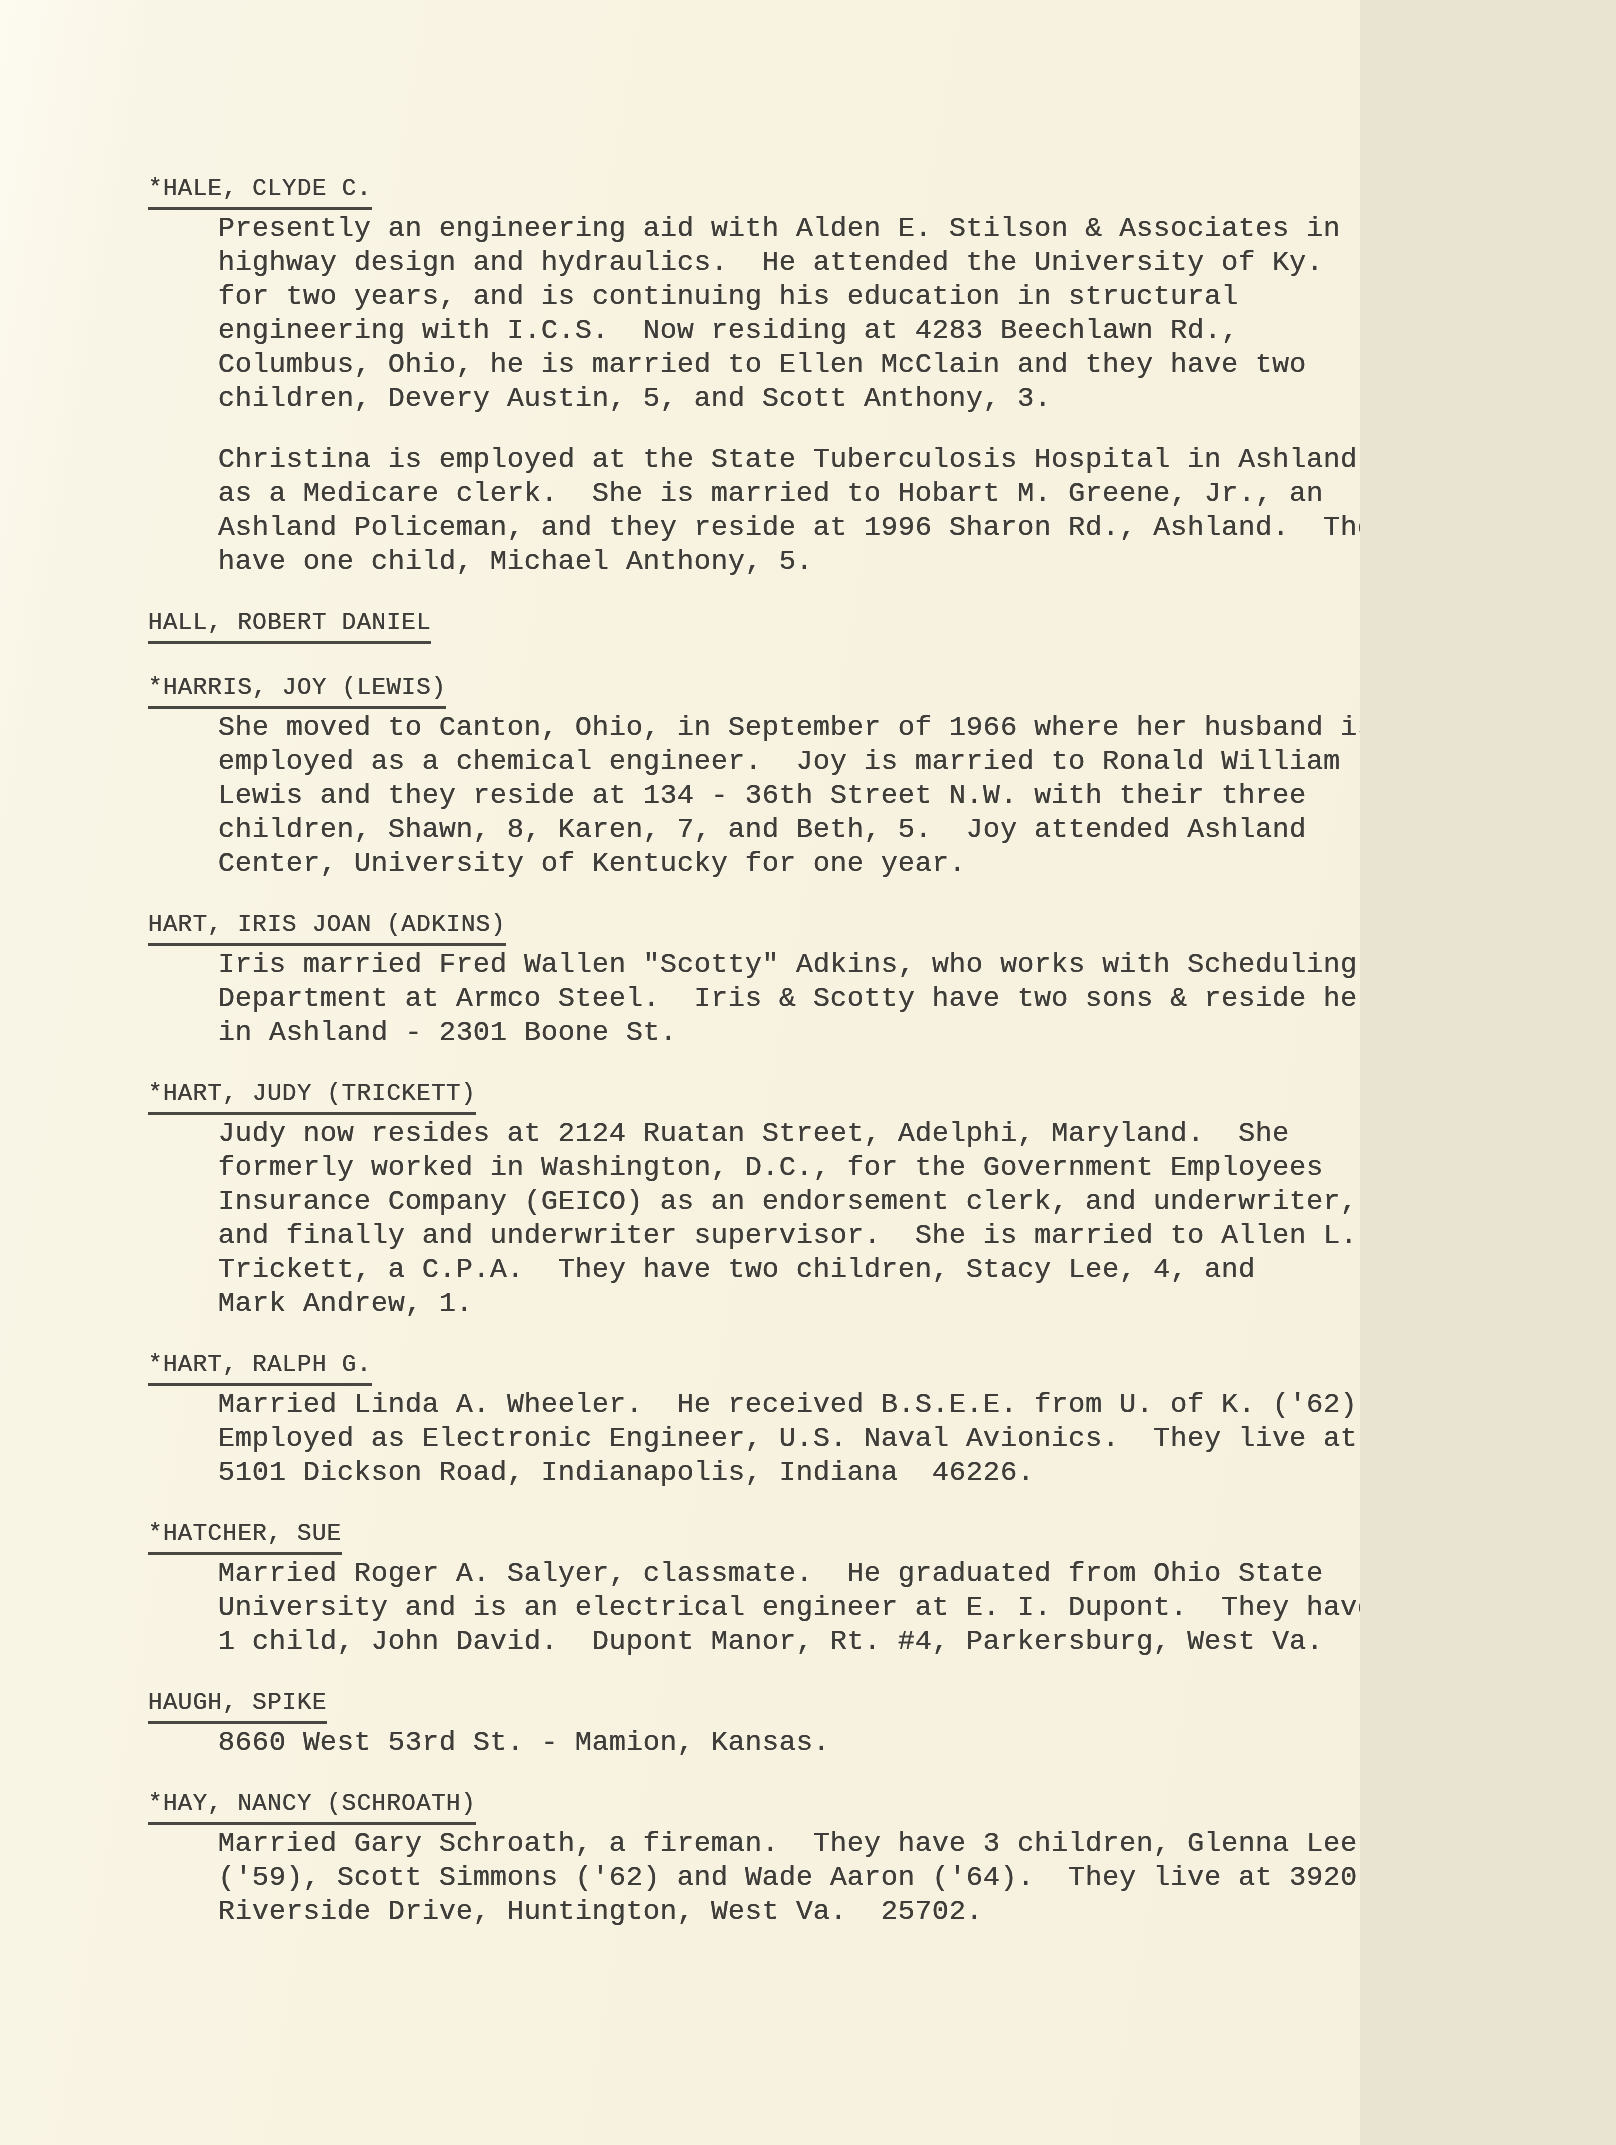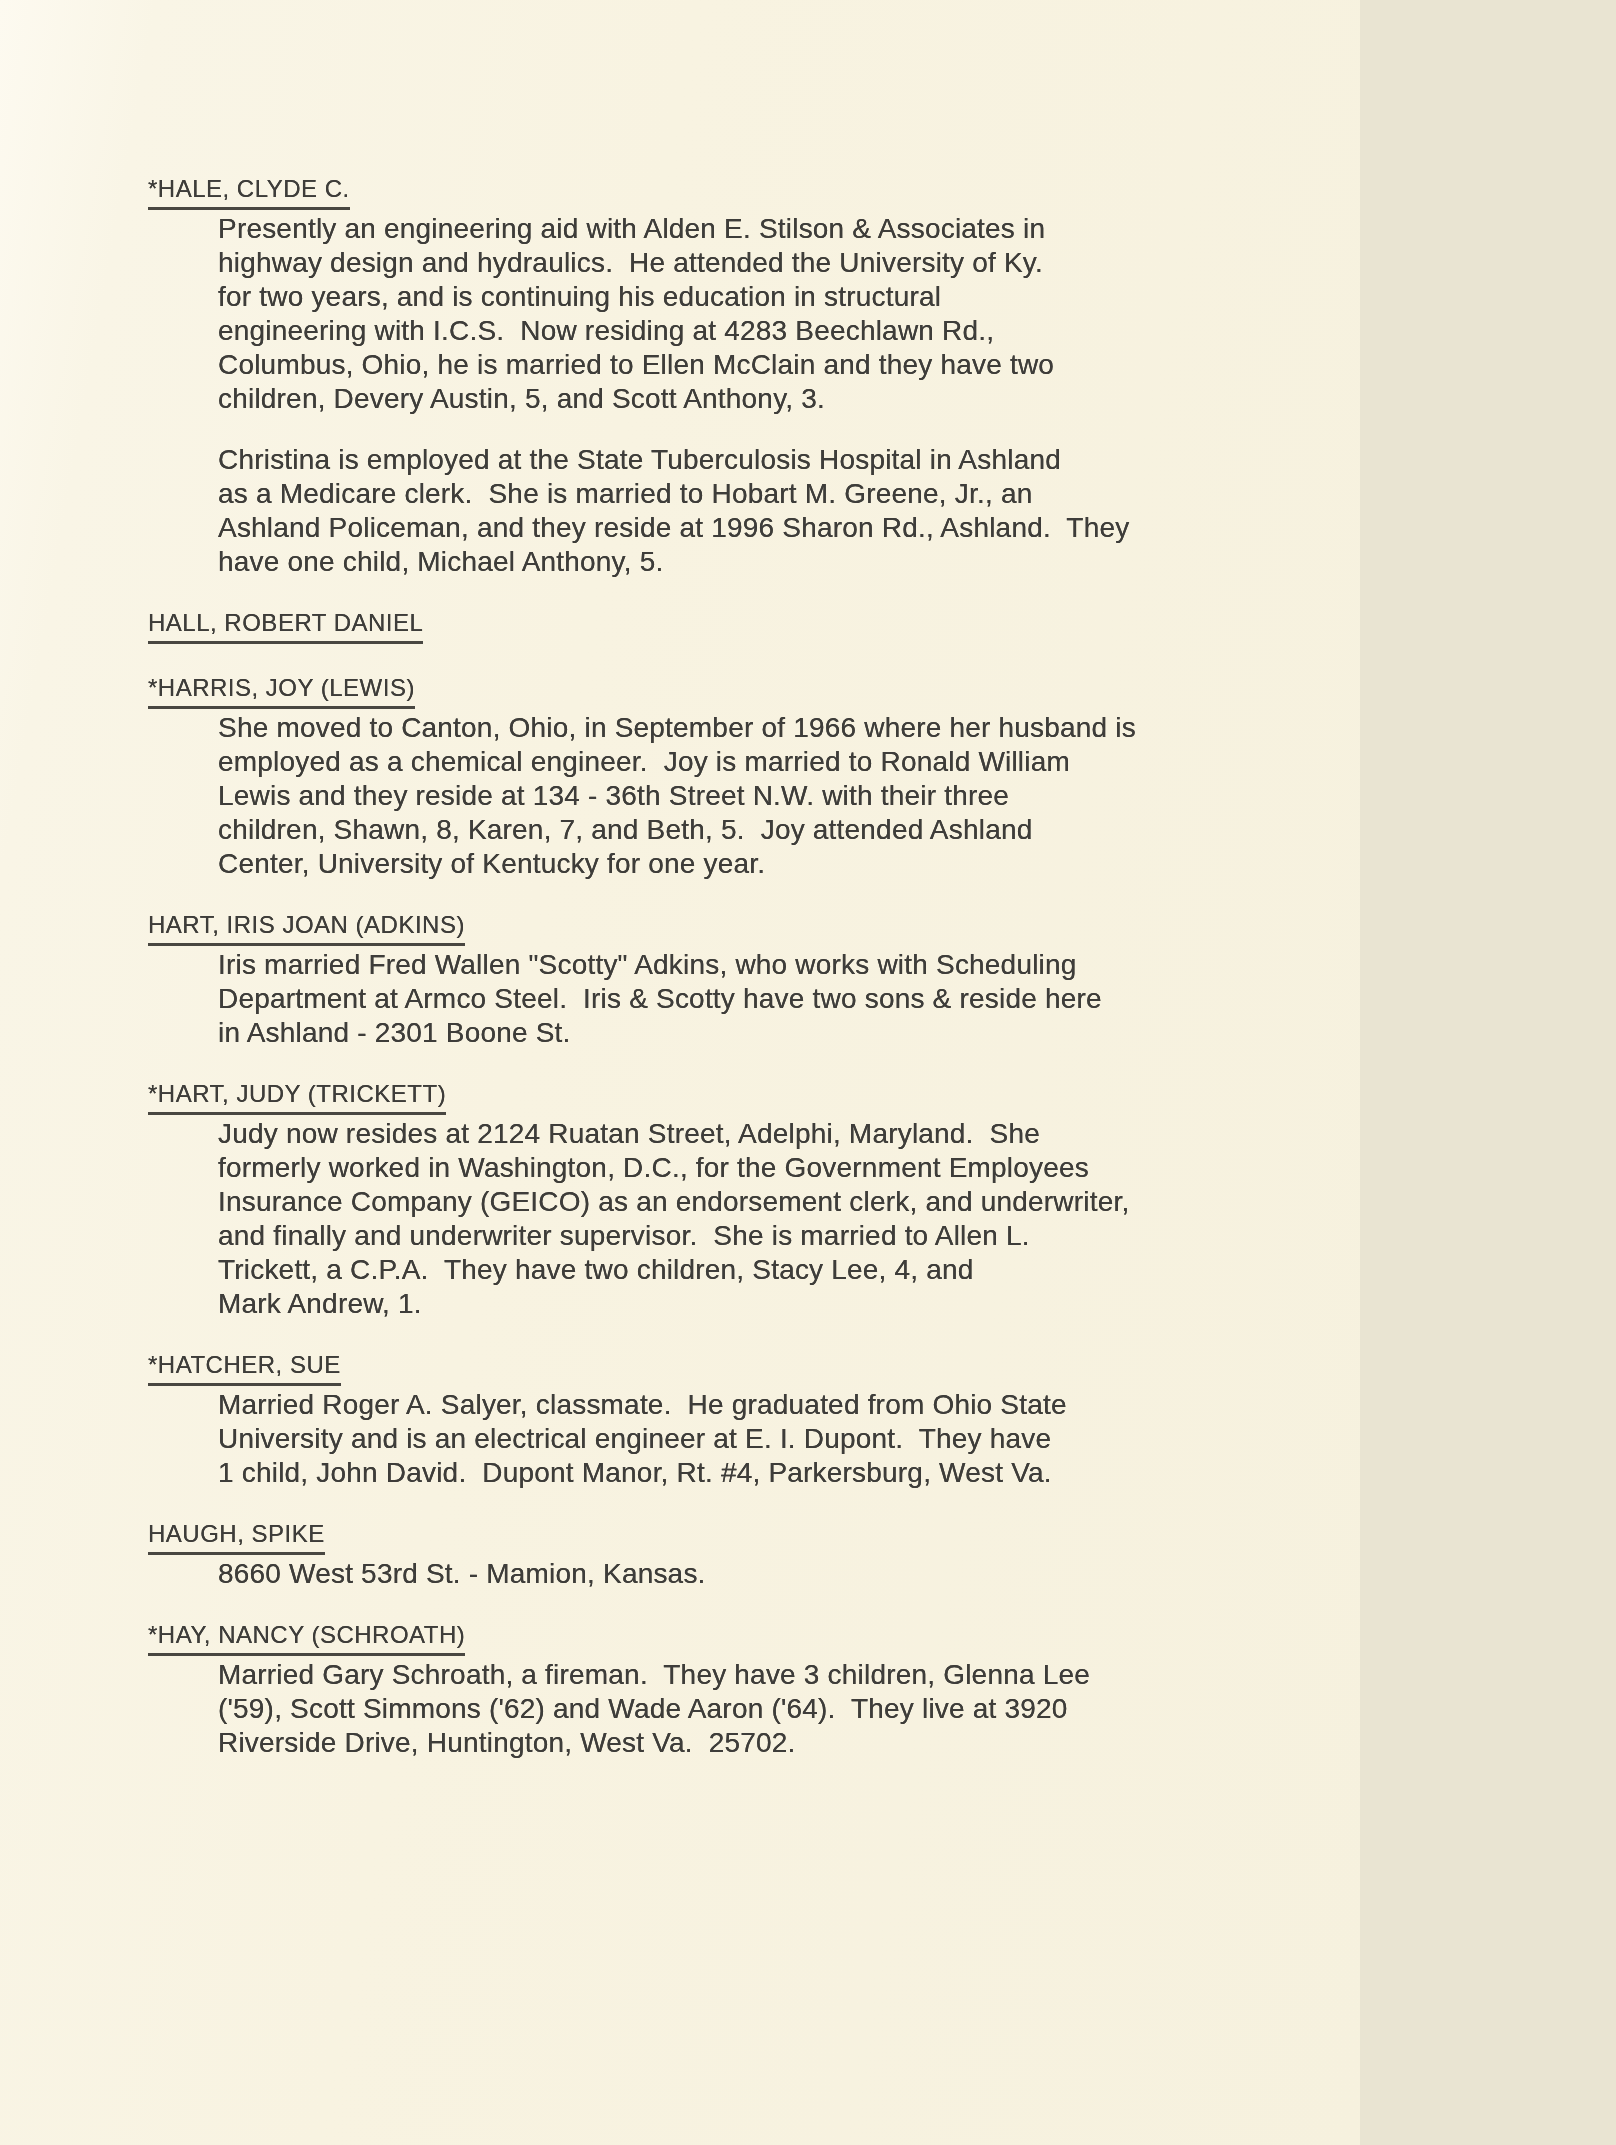--- a/index.html
+++ b/index.html
@@ -7,21 +7,21 @@
     padding: 0;
     background: #e9e4d2;
   }
   .page {
     position: relative;
     width: 1360px;
     min-height: 2145px;
     box-sizing: border-box;
     padding: 172px 80px 60px 148px;
     background: linear-gradient(100deg, #fdfaf0 0%, #f9f5e6 9%, #f8f3e1 40%, #f6f1de 100%);
-    font-family: Liberation Sans, sans-serif;
+    font-family: Liberation Mono, monospace;
     color: #3e3d3a;
     overflow: hidden;
   }
   .entry {
     margin: 0 0 27px 0;
   }
   .entry-heading {
     margin: 0 0 2px 0;
     font-size: 24px;
     font-weight: normal;
@@ -90,20 +90,26 @@
   <section class="entry">
     <h2 class="entry-heading"><span class="heading-text">*HART, JUDY (TRICKETT)</span></h2>
     <p class="entry-body">Judy now resides at 2124 Ruatan Street, Adelphi, Maryland.  She
 formerly worked in Washington, D.C., for the Government Employees
 Insurance Company (GEICO) as an endorsement clerk, and underwriter,
 and finally and underwriter supervisor.  She is married to Allen L.
 Trickett, a C.P.A.  They have two children, Stacy Lee, 4, and
 Mark Andrew, 1.</p>
   </section>
 
+  <section class="entry">
+    <h2 class="entry-heading"><span class="heading-text">*HART, RALPH G.</span></h2>
+    <p class="entry-body">Married Linda A. Wheeler.  He received B.S.E.E. from U. of K. ('62)
+Employed as Electronic Engineer, U.S. Naval Avionics.  They live at
+5101 Dickson Road, Indianapolis, Indiana  46226.</p>
+  </section>
 
   <section class="entry">
     <h2 class="entry-heading"><span class="heading-text">*HATCHER, SUE</span></h2>
     <p class="entry-body">Married Roger A. Salyer, classmate.  He graduated from Ohio State
 University and is an electrical engineer at E. I. Dupont.  They have
 1 child, John David.  Dupont Manor, Rt. #4, Parkersburg, West Va.</p>
   </section>
 
   <section class="entry">
     <h2 class="entry-heading"><span class="heading-text">HAUGH, SPIKE</span></h2>

